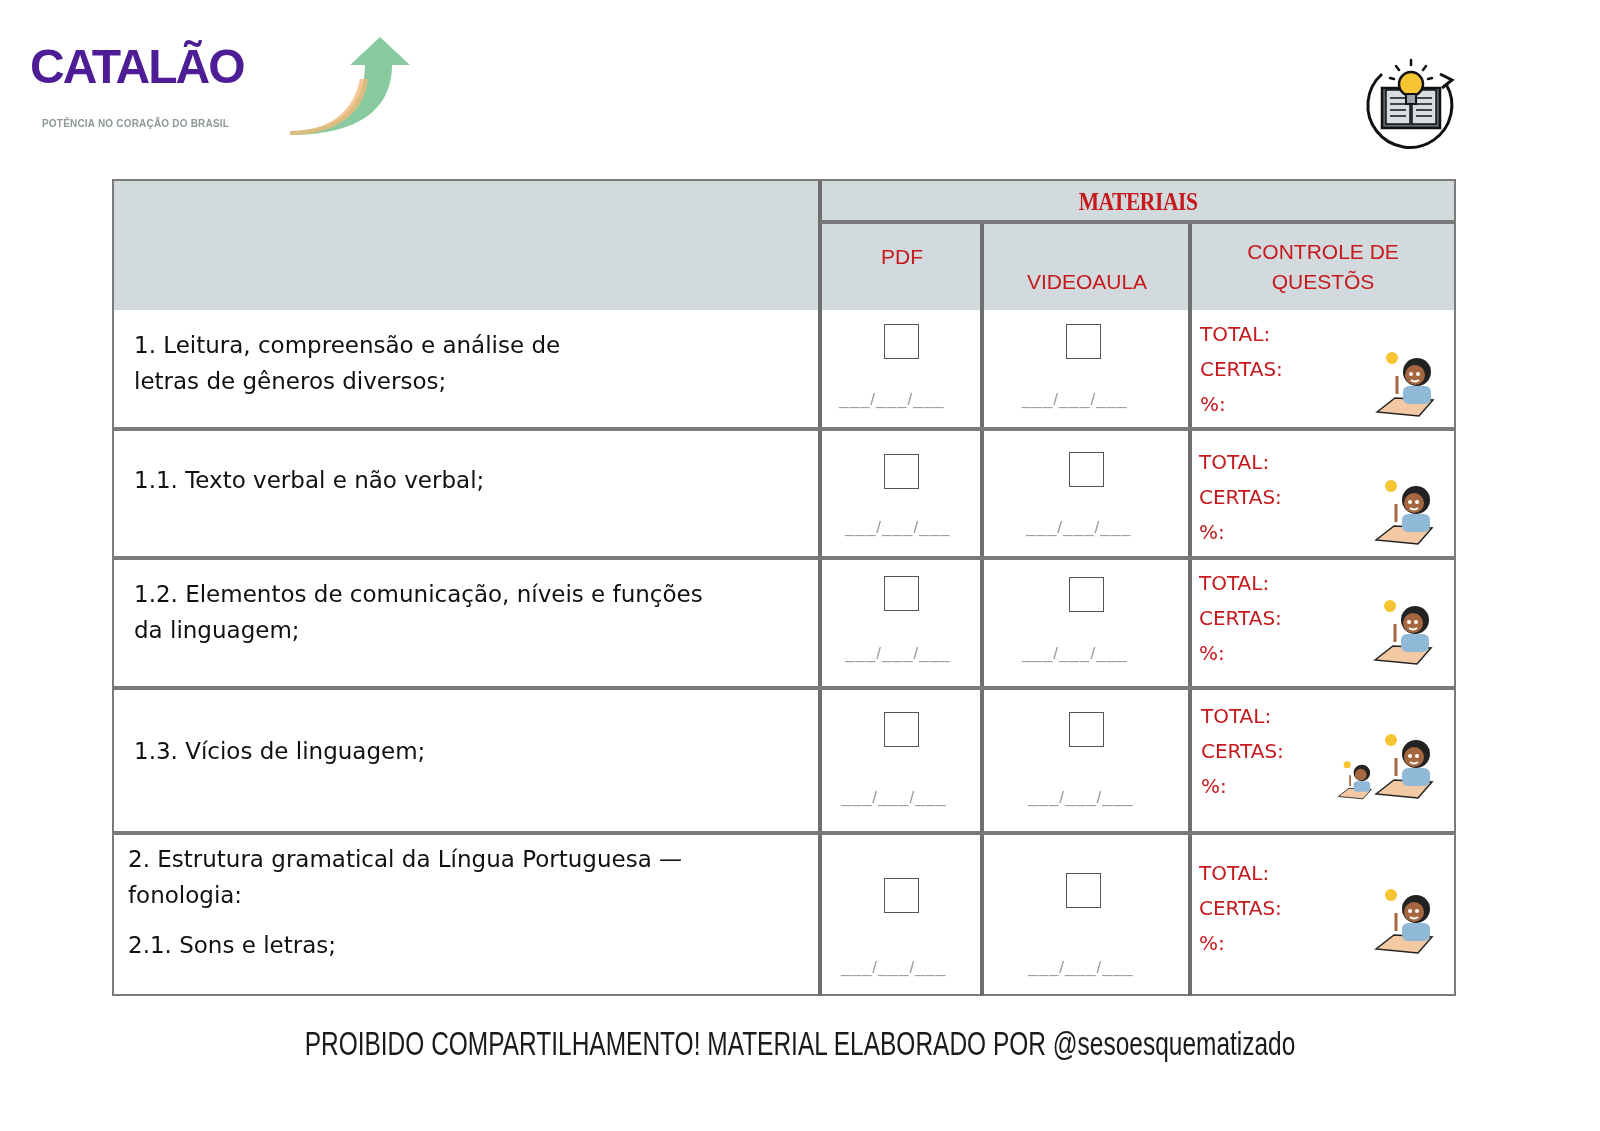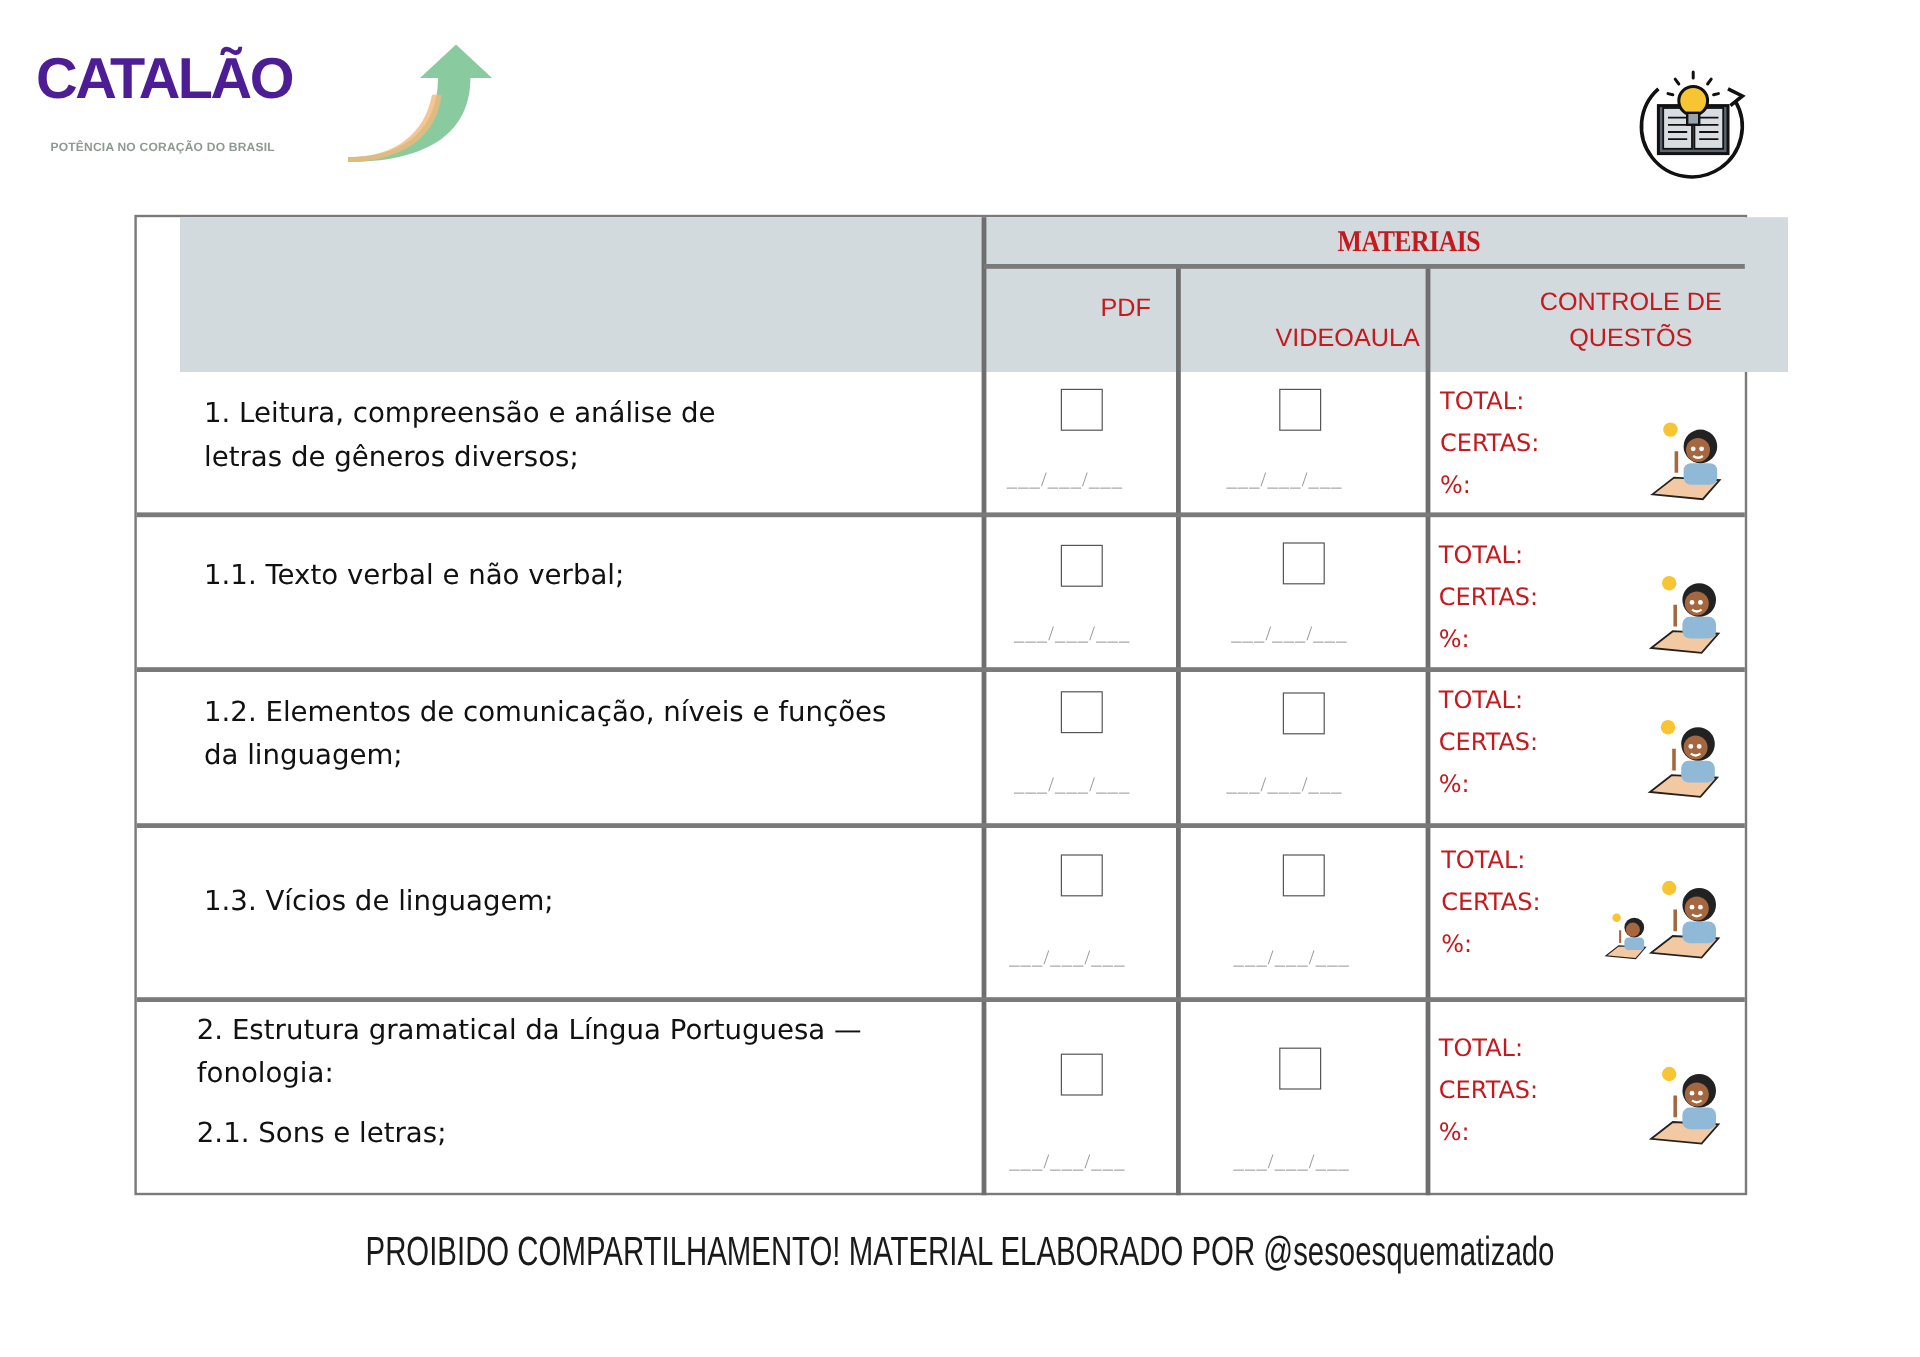--- a/index.html
+++ b/index.html
@@ -17,33 +17,33 @@
     position:absolute; left:12px; top:83px;
     font-family:"Liberation Sans", sans-serif; font-weight:bold; font-size:10px; color:#8d9a92; letter-spacing:0.2px;
   }
   .logo-arrow { position:absolute; left:240px; top:0; }
   .badge-icon { position:absolute; left:1362px; top:54px; width:98px; height:98px; }
 
   .tbl {
     position:absolute; left:112px; top:179px; width:1344px; height:817px;
     border:2px solid #7a7a7a; box-sizing:border-box;
   }
-  .cell { position:absolute; box-sizing:border-box;margin-left:36px; }
+  .cell { position:absolute; box-sizing:border-box; }
   .hdr-bg { background:#d3dadd; }
   .vline { position:absolute; width:4px; background:#6e6e6e; }
   .hline { position:absolute; height:4px; background:#7a7a7a; }
 
   .title {
     font-family:"Liberation Serif", serif; font-weight:bold; color:#c5191d;
     font-size:27px; letter-spacing:-0.5px; transform:scaleX(0.86); transform-origin:center;
   }
   .sub-hdr { font-family:"Liberation Sans", sans-serif; color:#c5191d; font-size:21px; text-align:center; line-height:30px; }
   .topic { font-family:"DejaVu Sans", sans-serif; font-size:23px; color:#111; line-height:36px; }
   .chk { position:absolute; width:35px; height:35px; border:1.5px solid #555; box-sizing:border-box; background:#fff; }
-  .date { position:absolute; font-family:Liberation Serif, serif; color:#9a9a9a; font-size:17px; letter-spacing:1px; }
+  .date { position:absolute; font-family:Liberation Sans, sans-serif; color:#9a9a9a; font-size:17px; letter-spacing:1px; }
   .stats { position:absolute; font-family:"DejaVu Sans", sans-serif; color:#c5191d; font-size:20px; line-height:35px; }
   .kid { position:absolute; }
 
   .footer {
     position:absolute; left:0; width:1600px; top:1024px; text-align:center;
     font-family:"Liberation Sans Narrow","Liberation Sans", sans-serif; font-size:34px; color:#1a1a1a;
     transform:scaleX(0.72); transform-origin:center; letter-spacing:0px; font-weight:normal;
   }
 </style>
 </head>

